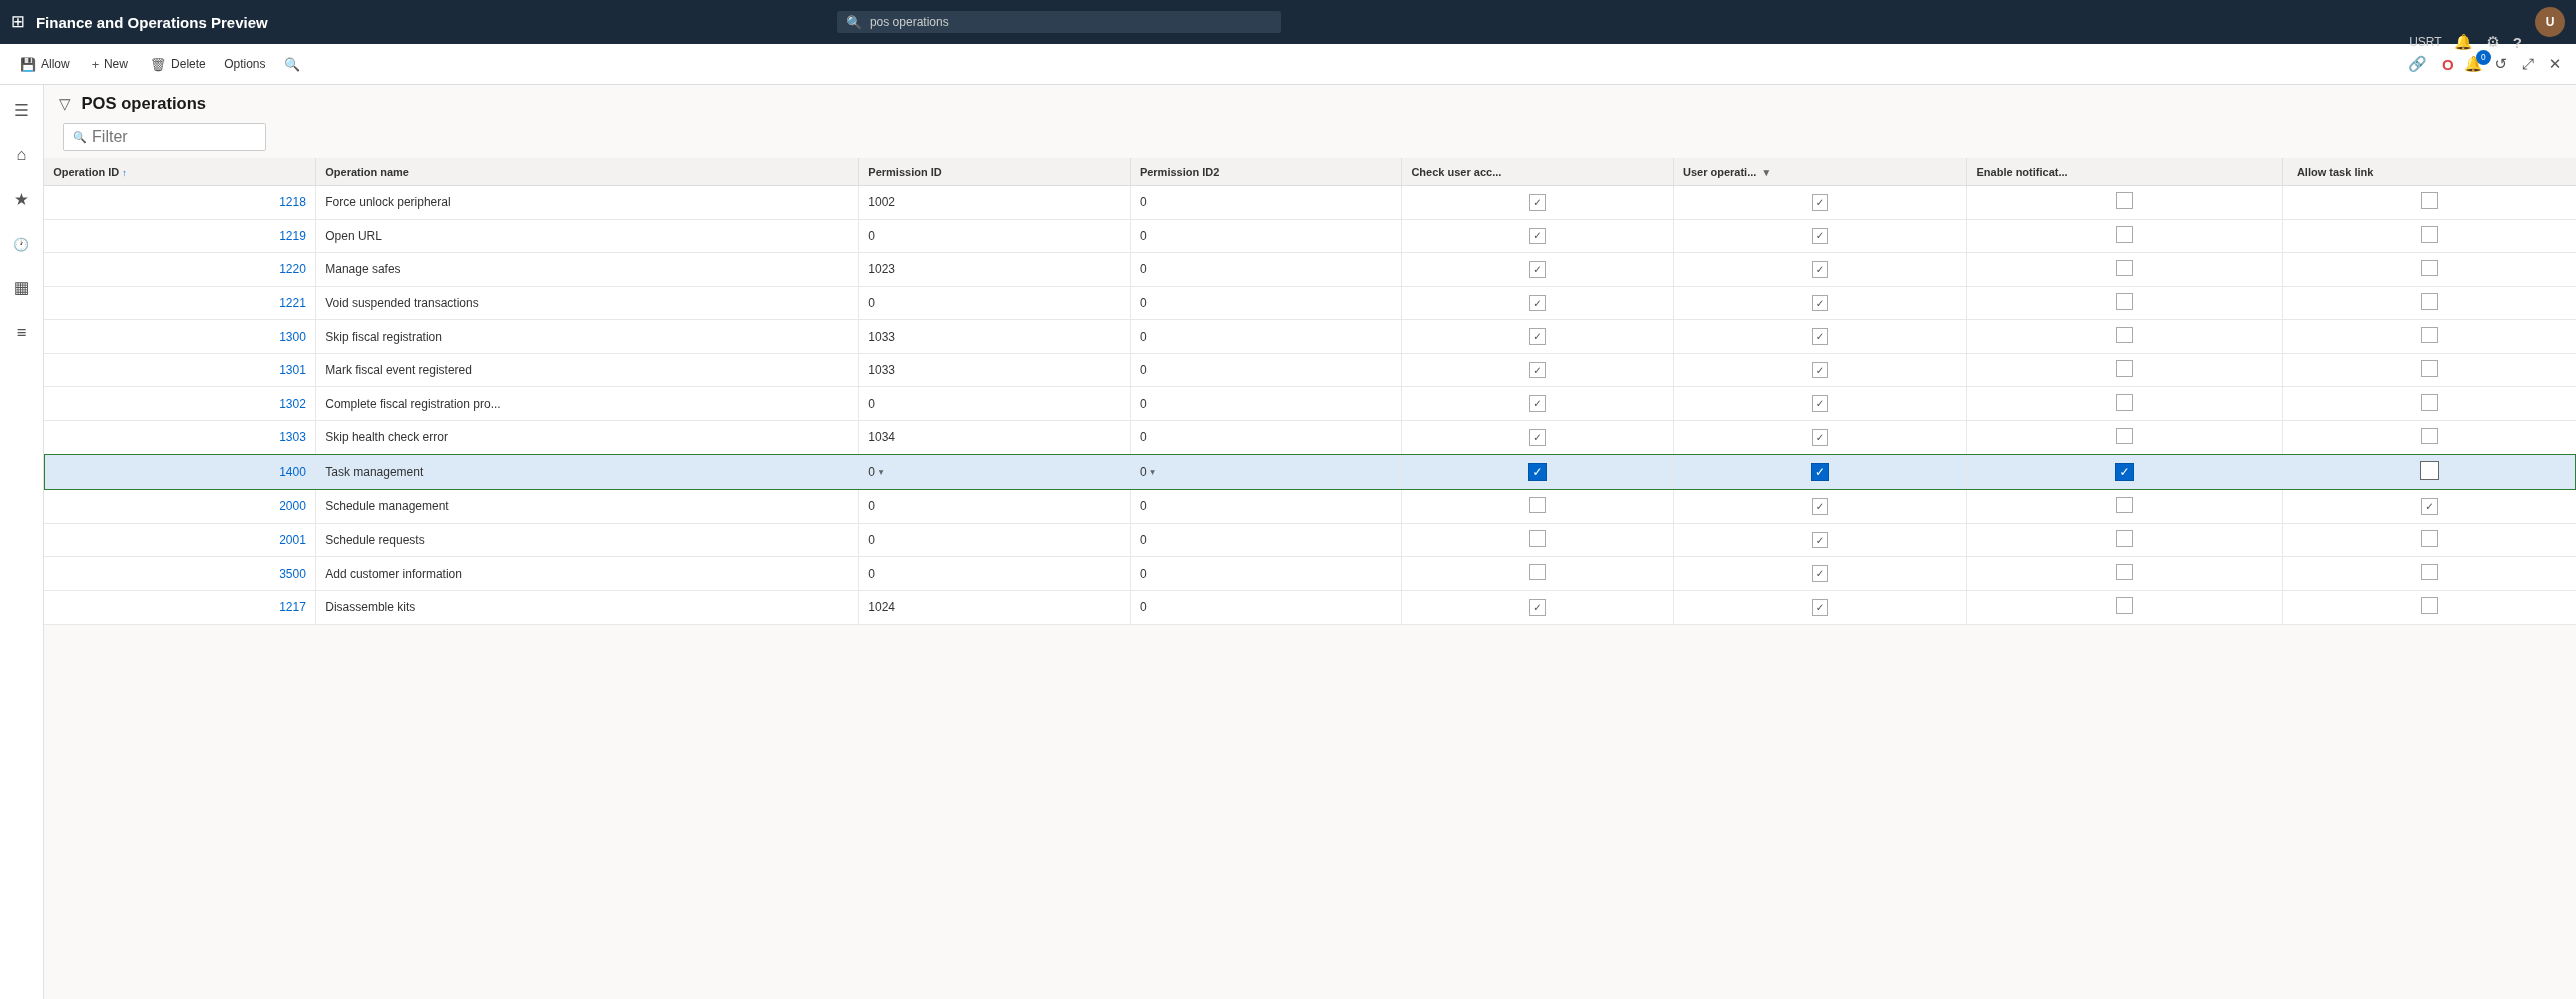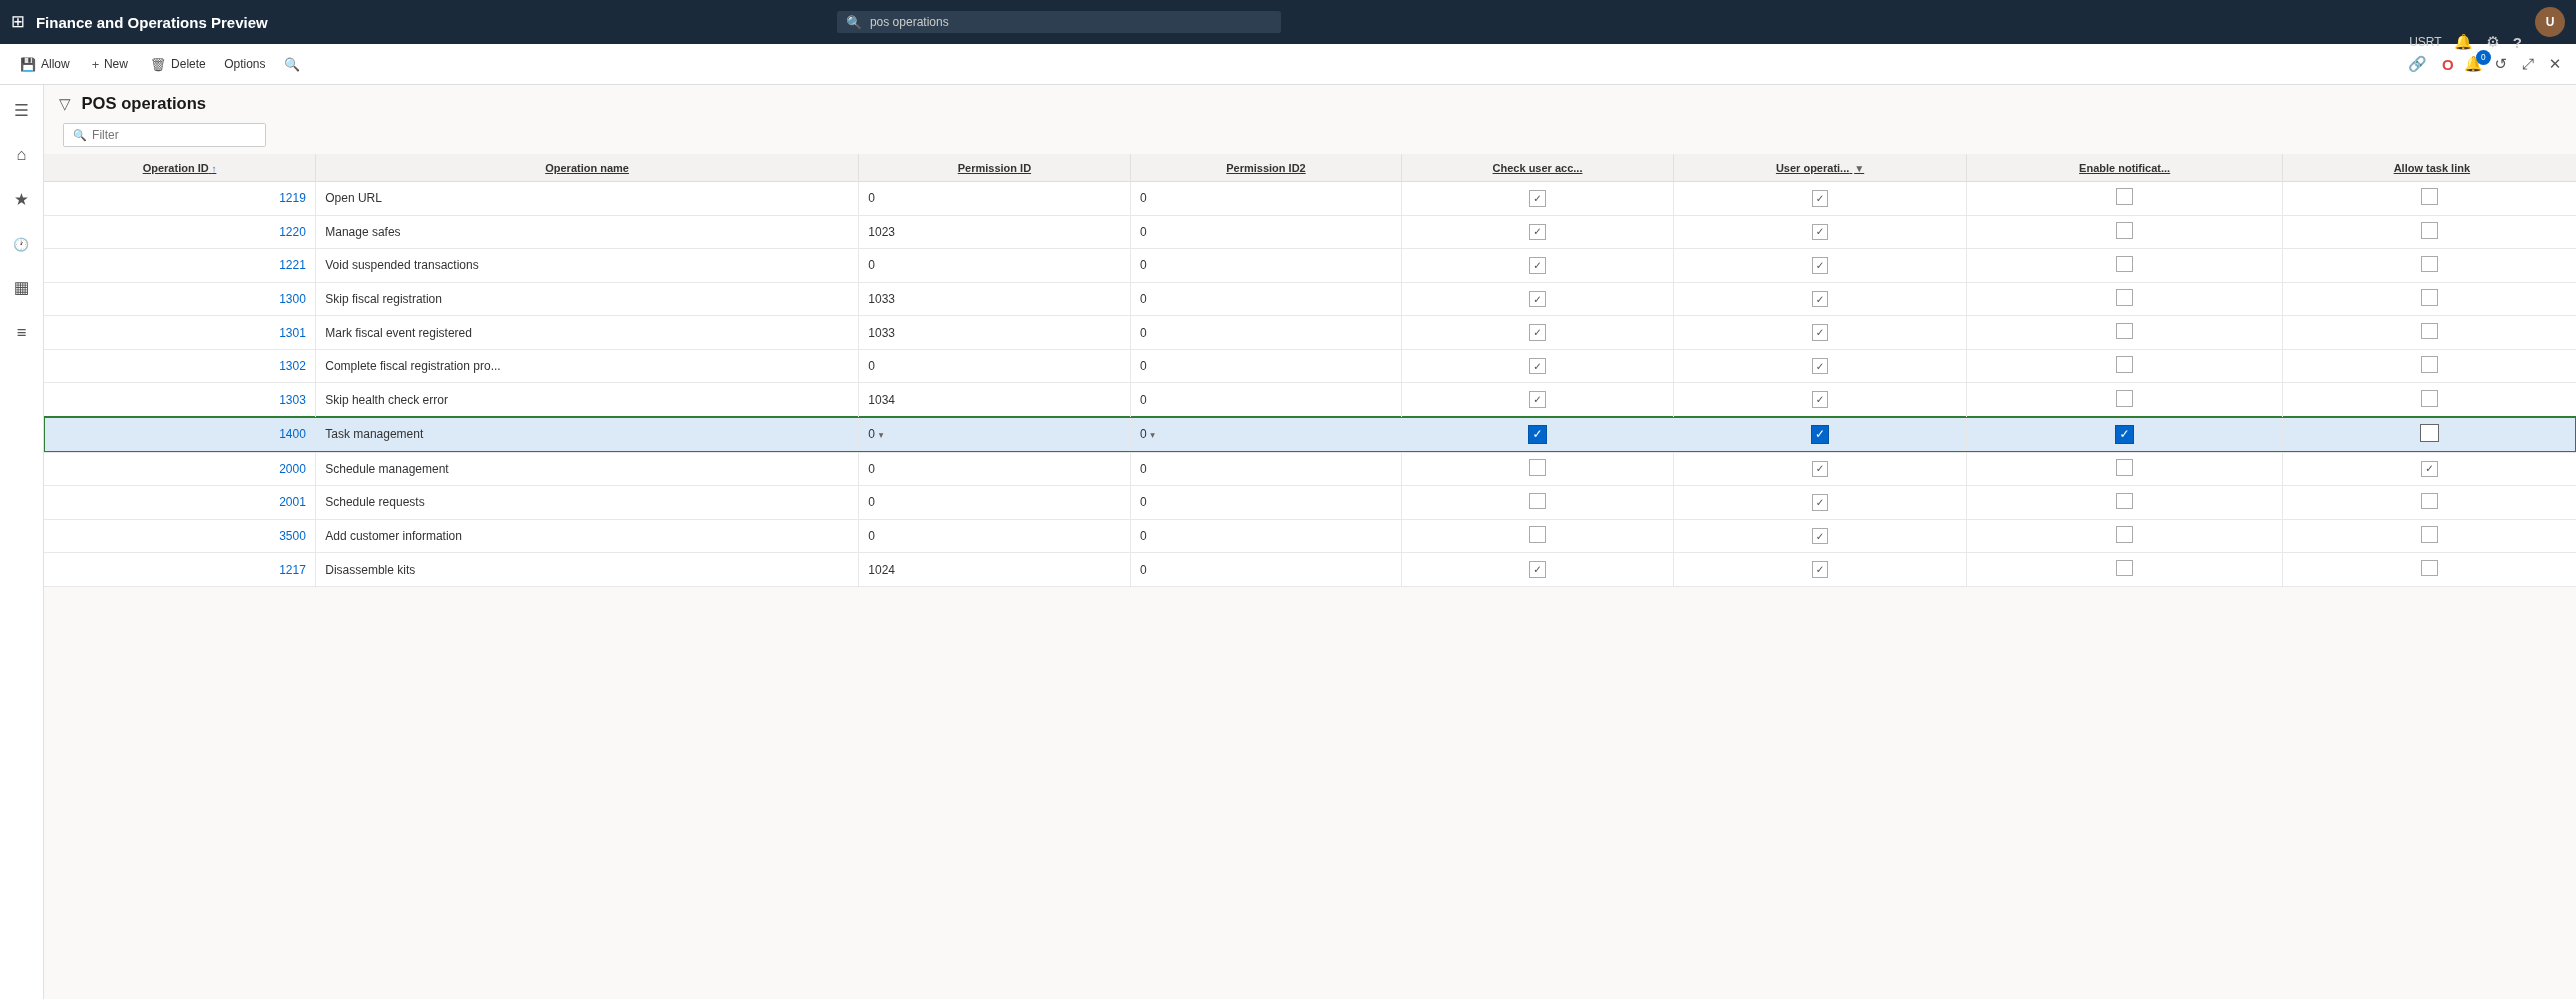--- a/index.html
+++ b/index.html
@@ -137,49 +137,48 @@
       border: 0.9px solid #ccc;
       border-radius: 1.8px;
       padding: 3.7px 9.2px;
       background: white;
       gap: 5.5px;
       width: 203px;
       margin-left: 3.7px;
     }
     .filter-box input {
       border: none; outline: none;
-      font-size: 12px; color: #555;
+      font-size: 16px; color: #555;
       width: 100%;
     }
     .filter-icon { color: #888; font-size: 11px; }
 
     
     .table-container {
       flex: 1;
       overflow-y: auto;
       overflow-x: hidden;
     }
     table {
       width: 100%;
       border-collapse: collapse;
       background: white;
     }
     thead tr {
       background: #f3f2f1;
       border-bottom: 0.9px solid #ddd;
     }
     thead th {
-      text-align: center;
+      text-align: left;
       padding: 7.4px 9.2px;
       font-weight: 600;
       font-size: 11px;
       color: #333;
       border-right: 0.9px solid #e0e0e0;
       white-space: nowrap;
-      text-decoration: underline;
     }
     thead th:last-child { border-right: none; }
     tbody tr {
       border-bottom: 0.9px solid #e8e8e8;
     }
     tbody td {
       padding: 6.5px 9.2px;
       font-size: 12px;
       color: #333;
       border-right: 0.9px solid #e8e8e8;
@@ -358,20 +357,30 @@
             </th>
             <th style="width:129px;">
               <span>Enable notificat...</span>
             </th>
             <th style="width:120px;padding-left:14px;">
               <span>Allow task link</span>
             </th>
           </tr>
         </thead>
         <tbody id="table-body">
+        <tr>
+    <td class="op-id">1218</td>
+    <td>Force unlock peripheral</td>
+    <td><span>1002</span></td>
+    <td><span>0</span></td>
+    <td class="cb-cell"><span class="cb-checked">✓</span></td>
+    <td class="cb-cell"><span class="cb-checked">✓</span></td>
+    <td class="cb-cell"><span class="cb-unchecked"></span></td>
+    <td class="cb-cell"><span class="cb-unchecked"></span></td>
+  </tr>
             <tr>
     <td class="op-id">1219</td>
     <td>Open URL</td>
     <td><span>0</span></td>
     <td><span>0</span></td>
     <td class="cb-cell"><span class="cb-checked">✓</span></td>
     <td class="cb-cell"><span class="cb-checked">✓</span></td>
     <td class="cb-cell"><span class="cb-unchecked"></span></td>
     <td class="cb-cell"><span class="cb-unchecked"></span></td>
   </tr>

